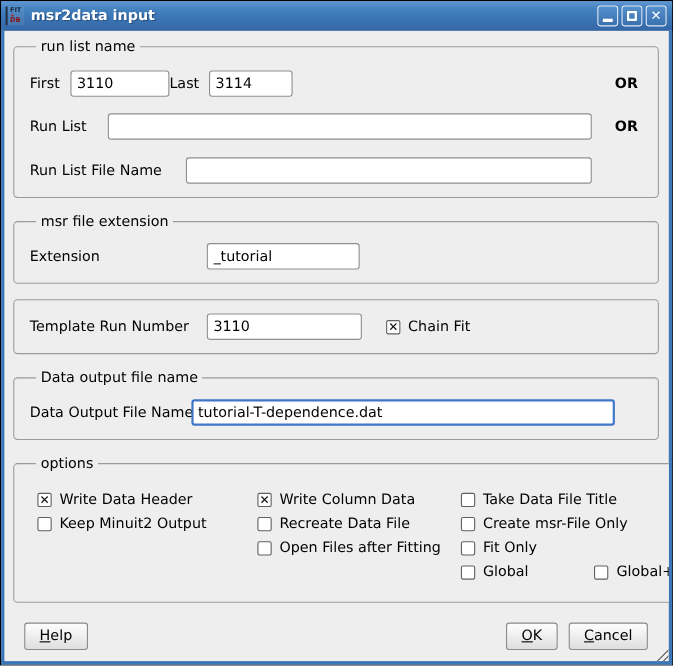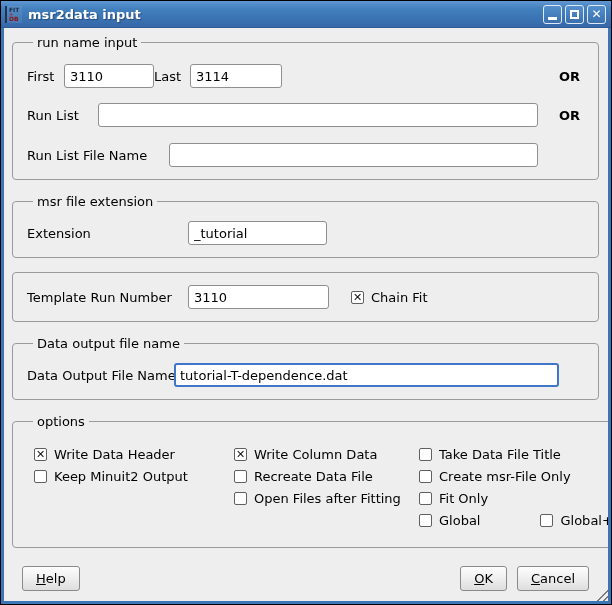--- a/index.html
+++ b/index.html
@@ -80,21 +80,21 @@
     height: 24px; font-size: 13px; font-family: "DejaVu Sans", "Liberation Sans", sans-serif;
     background: #ffffff; border: 1px solid #8f8f8f; border-radius: 3px;
     padding: 1px 5px; color: #000; outline: none;
   }
   input.txt.focused { border: 2px solid #3f76c8; padding: 0 4px; }
 
   
   .g1 .row1 { margin-bottom: 15px; margin-top: 8px; }
   .g1 .row2 { margin-bottom: 16px; }
   .w-first { width: 90px; }
-  .w-last { width: 92px; }
+  .w-last { width: 76px; }
   .lbl-first { width: 37px; }
   .lbl-last { width: 36px; }
   .lbl-runlist { width: 71px; }
   .w-runlist { width: 440px; }
   .lbl-runfile { width: 142px; }
   .w-runfile { width: 369px; }
 
   .lbl-ext { width: 161px; }
   .w-ext { width: 139px; }
   .lbl-tmpl { width: 161px; }
@@ -162,21 +162,21 @@
       <div class="win-btn">
           <span class="glyph-close">✕</span>
         </div>
     </div>
   </div>
 
   <div class="body-frame">
     <div class="content">
 
       <fieldset class="group g1">
-        <legend>run name input</legend>
+        <legend>run list name</legend>
         <div class="row row1">
           <span class="lbl lbl-first">First</span>
           <input class="txt w-first" value="3110" style="">
           <span class="lbl lbl-last">Last</span>
           <input class="txt w-last" value="3114" style="">
           <span class="or">OR</span>
         </div>
         <div class="row row2">
           <span class="lbl lbl-runlist">Run List</span>
           <input class="txt w-runlist" value="" style="">

